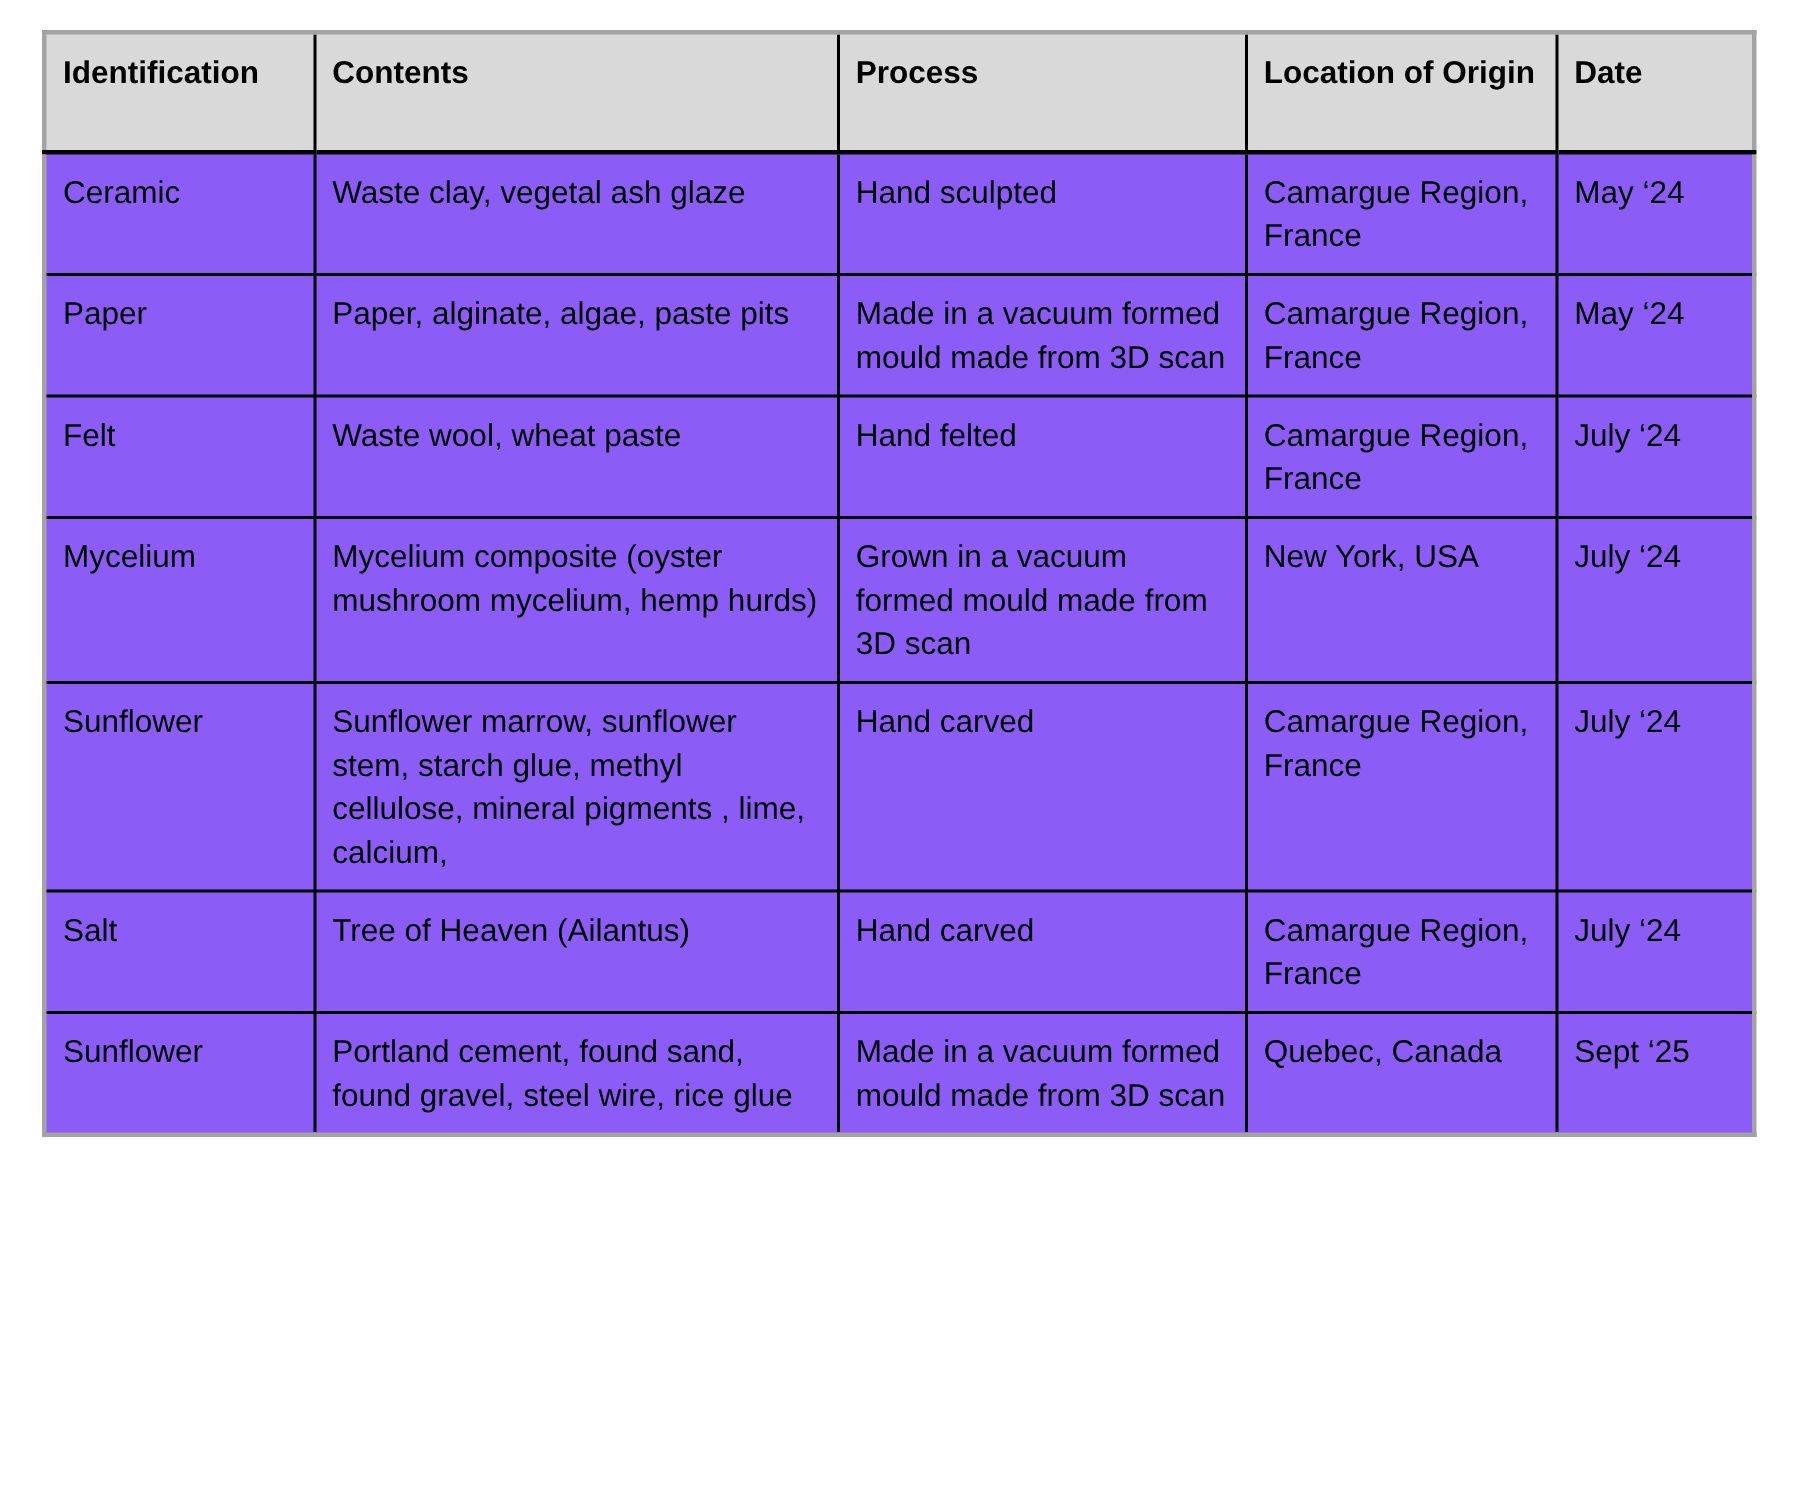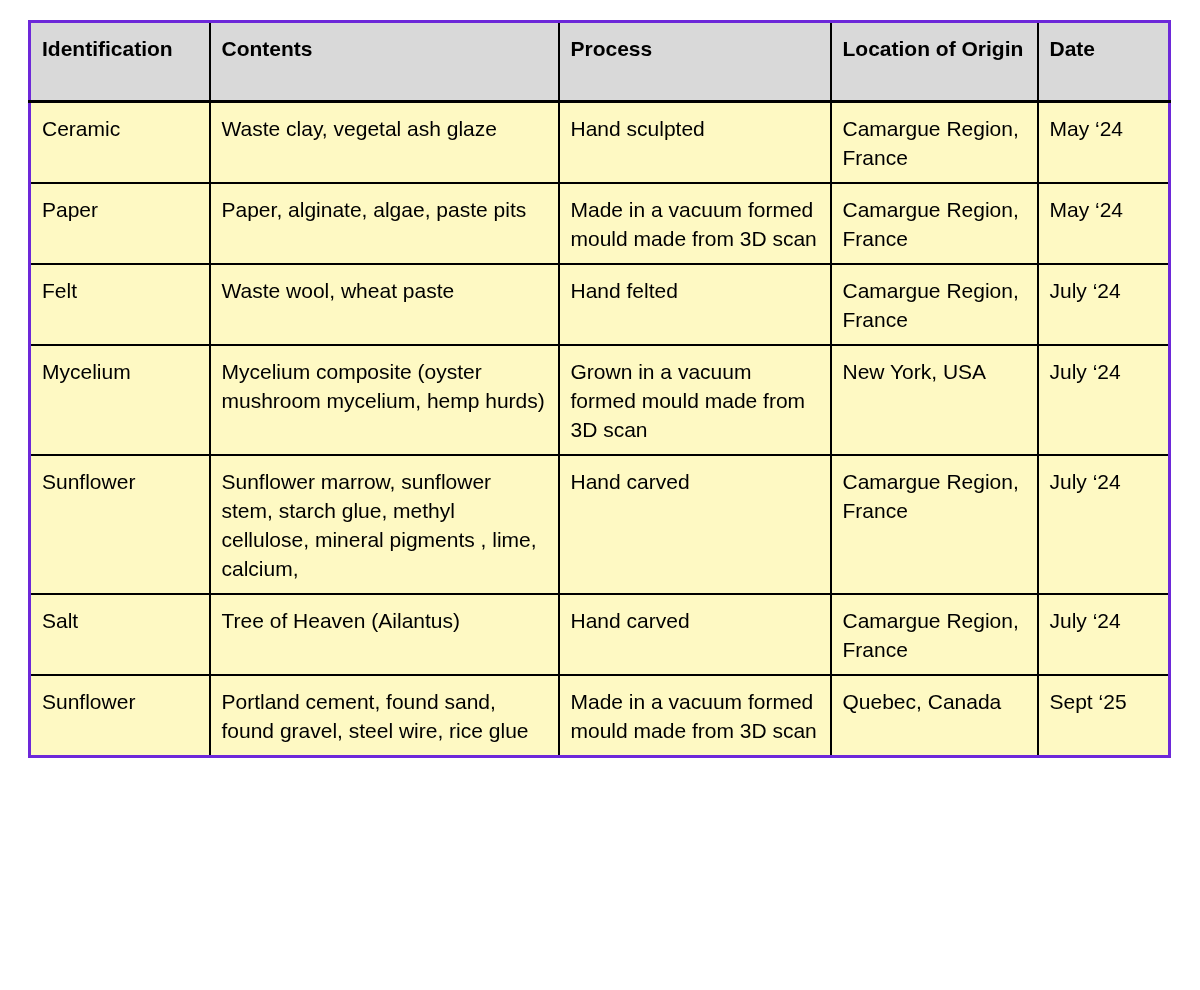--- a/index.html
+++ b/index.html
@@ -19,21 +19,21 @@
     position: absolute;
     left: 28px;
     top: 20px;
     width: 1140px;
   }
 
   table.materials-table {
     border-collapse: collapse;
     table-layout: fixed;
     width: 1140px;
-    border: 3px solid #6d28d9;
+    border: 3px solid #a3a3a3;
   }
 
   table.materials-table col.col-identification { width: 180px; }
   table.materials-table col.col-contents       { width: 349px; }
   table.materials-table col.col-process        { width: 272px; }
   table.materials-table col.col-location       { width: 207px; }
   table.materials-table col.col-date           { width: 132px; }
 
   table.materials-table th,
   table.materials-table td {
@@ -48,21 +48,21 @@
   }
 
   table.materials-table thead th {
     background: #d9d9d9;
     font-weight: bold;
     border-bottom: 3px solid #000000;
     height: 56px;
   }
 
   table.materials-table tbody td {
-    background: #fef9c3;
+    background: #8b5cf6;
   }
 
   .cell-text {
     display: block;
     white-space: pre-line;
   }
 
   
   tbody tr { height: 66px; }
 </style>

